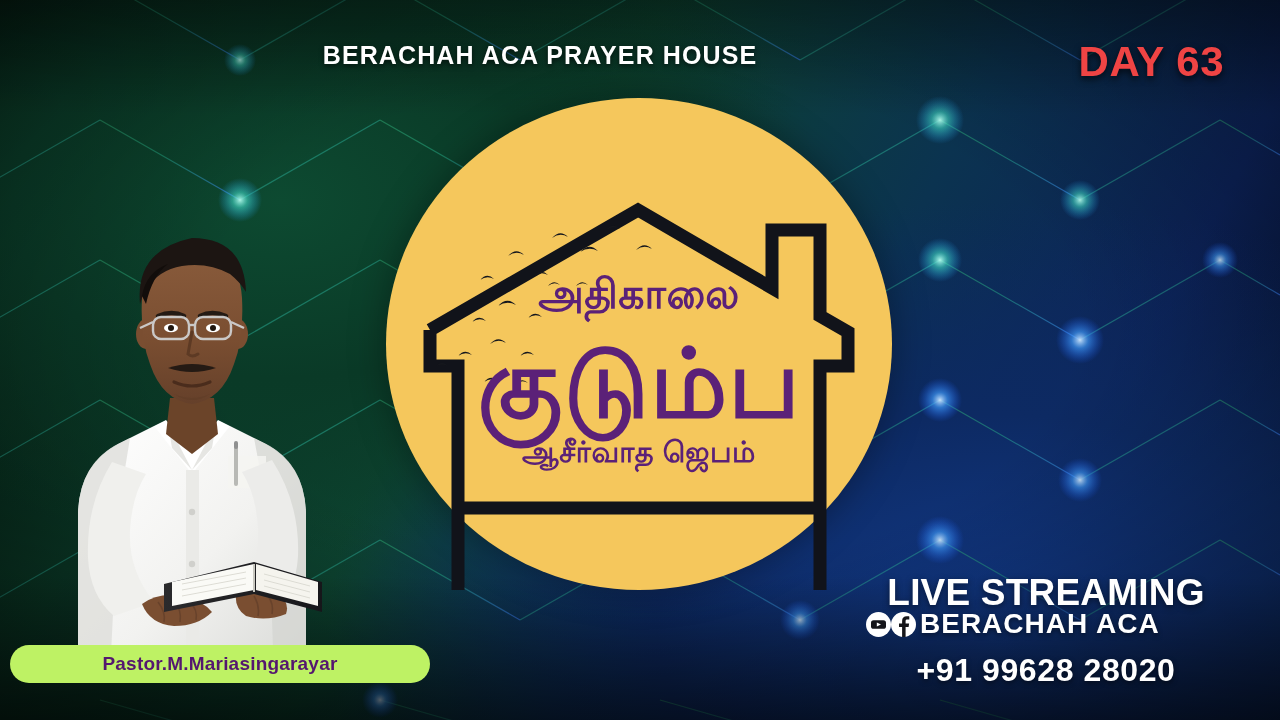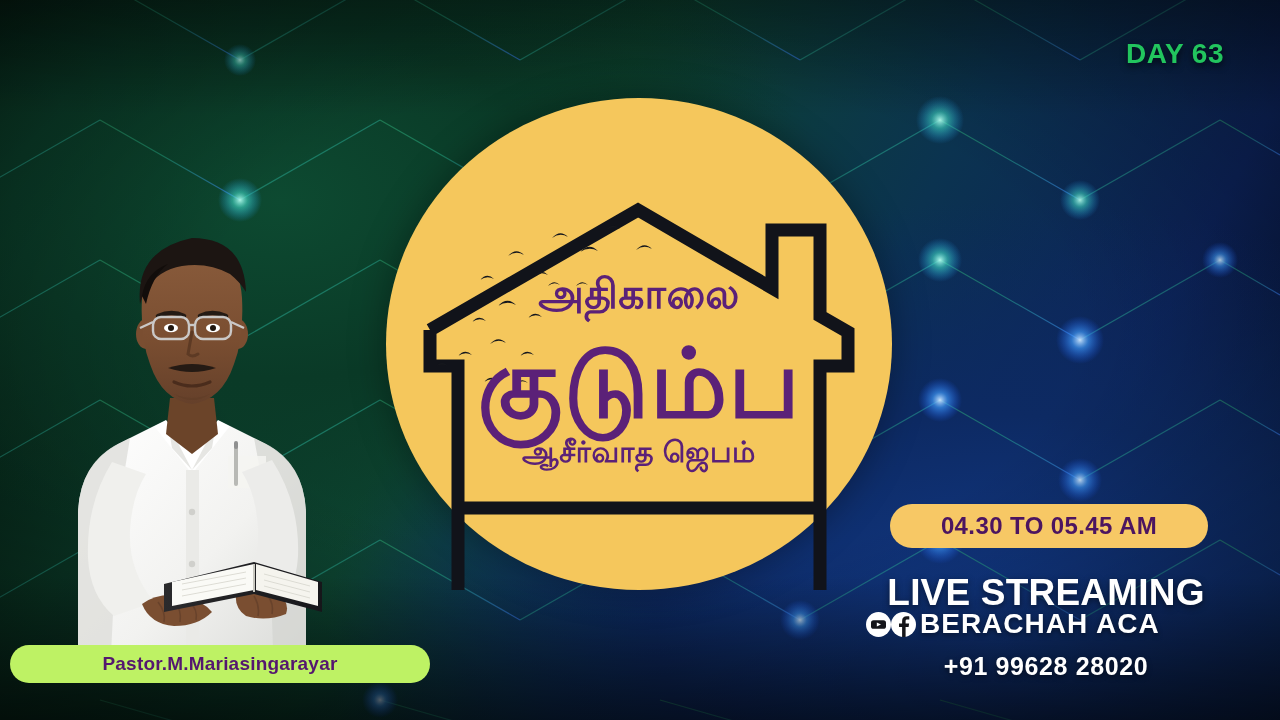--- a/index.html
+++ b/index.html
@@ -37,22 +37,22 @@
     text-align:center;
     color:#ffffff;
     font-size:25px;font-weight:bold;
     letter-spacing:1.1px;
     text-shadow:0 2px 5px rgba(0,0,0,.65);
     width:1280px;
     padding-right:200px;
   }
   .day-badge{
     position:absolute;right:56px;top:38px;
-    color:#22c55e;
-    font-size:28px;font-weight:bold;
+    color:#ef4444;
+    font-size:42px;font-weight:bold;
     letter-spacing:.5px;
     text-shadow:0 3px 7px rgba(0,0,0,.7);
   }
 
   
   .logo-wrap{
     position:absolute;left:386px;top:98px;
     width:506px;height:492px;
   }
   .logo-circle{
@@ -132,21 +132,21 @@
     color:#ffffff;
     font-size:28px;font-weight:bold;
     letter-spacing:1px;
     margin-left:4px;
     text-shadow:0 2px 5px rgba(0,0,0,.5);
   }
   .phone-text{
     position:absolute;left:872px;top:652px;
     width:348px;text-align:center;
     color:#ffffff;
-    font-size:25px;font-weight:bold;
+    font-size:32px;font-weight:bold;
     letter-spacing:.6px;
     text-shadow:0 2px 5px rgba(0,0,0,.5);
   }
 </style>
 </head>
 <body>
 
 <div id="stage">
 
   <div class="bg-base"></div>
@@ -273,20 +273,21 @@
         <circle cx="660" cy="540" r="18" fill="url(#nodeGlowB)"></circle>
         <circle cx="380" cy="700" r="18" fill="url(#nodeGlowB)"></circle>
         <circle cx="1220" cy="260" r="18" fill="url(#nodeGlowB)"></circle>
         <circle cx="240" cy="60" r="16" fill="url(#nodeGlow)"></circle>
       </g>
     </svg>
   </div>
 
   <div class="bg-vig"></div>
 
+  <div class="header-title">BERACHAH ACA PRAYER HOUSE</div>
   <div class="day-badge">DAY 63</div>
 
   <div class="pastor">
     <svg viewBox="0 0 340 462" xmlns="http://www.w3.org/2000/svg">
       <defs>
         <linearGradient id="shirtG" x1="0" y1="0" x2="1" y2="1">
           <stop offset="0%" stop-color="#ffffff"></stop>
           <stop offset="55%" stop-color="#f2f2f0"></stop>
           <stop offset="100%" stop-color="#d8d9d6"></stop>
         </linearGradient>
@@ -419,23 +420,20 @@
     </div>
     <div class="tamil-line tamil-mid">குடும்ப</div>
     <div class="tamil-line tamil-top">அதிகாலை</div>
     <div class="tamil-line tamil-bot">ஆசீர்வாத ஜெபம்</div>
   </div>
 
   <div class="name-badge">
     <span>Pastor.M.Mariasingarayar</span>
   </div>
 
-  <div class="time-badge">
-    <span>04.30 TO 05.45 AM</span>
-  </div>
 
   <div class="live-text">LIVE STREAMING</div>
 
   <div class="channel-row">
     <span class="soc-icon">
       <svg viewBox="0 0 25 25" xmlns="http://www.w3.org/2000/svg">
         <circle cx="12.5" cy="12.5" r="12.5" fill="#ffffff"></circle>
         <rect x="5" y="8.2" width="15" height="8.6" rx="2.6" fill="#16161a"></rect>
         <path d="M10.8 10.6 L15 12.5 L10.8 14.4 Z" fill="#ffffff"></path>
       </svg>

